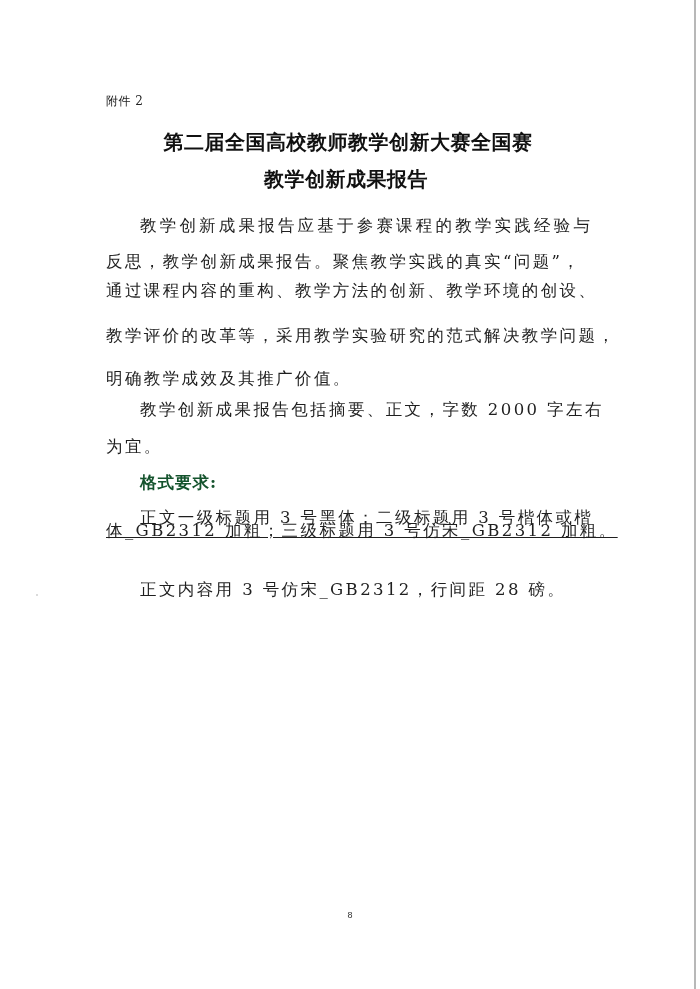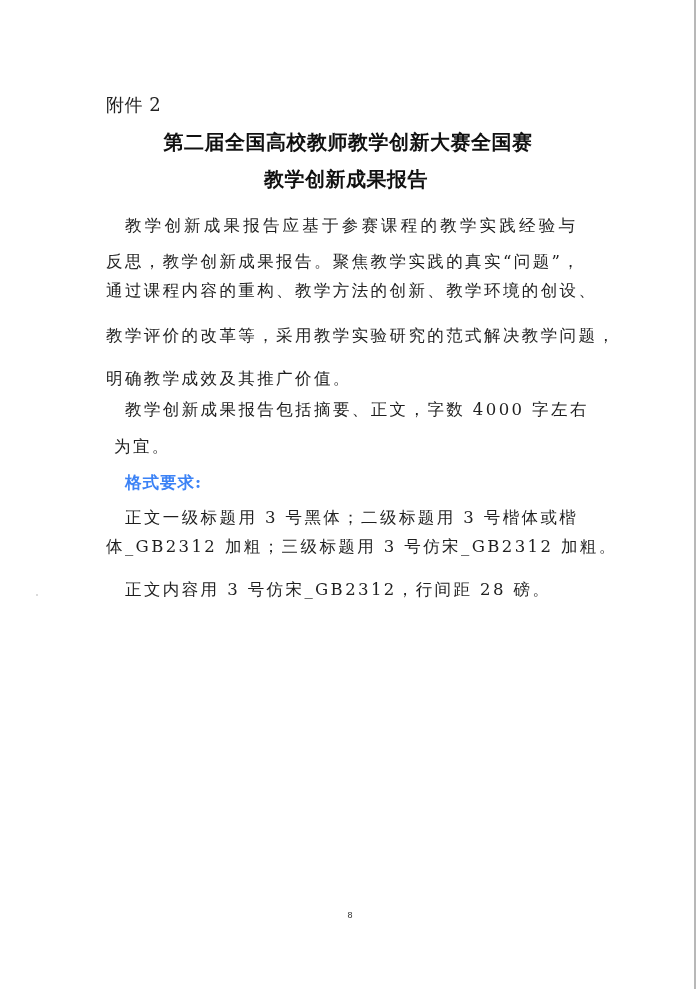--- a/index.html
+++ b/index.html
@@ -29,21 +29,21 @@
       top: 594px;
       width: 2px;
       height: 2px;
       background: #cfcfcf;
       border-radius: 50%;
     }
     .attachment-label {
       position: absolute;
       left: 106px;
       top: 93px;
-      font-size: 18px;
+      font-size: 12px;
       letter-spacing: 0.5px;
       color: #222;
     }
     .title {
       position: absolute;
       left: 0;
       width: 700px;
       text-align: center;
       font-weight: bold;
       font-size: 20px;
@@ -53,24 +53,24 @@
     .title.line1 { top: 129px; left: -2px; }
     .title.line2 { top: 166px; left: -4px; }
 
     .body-line {
       position: absolute;
       left: 106px;
       font-size: 16.5px;
       color: #1f1f1f;
       white-space: nowrap;
     }
-    .body-line.indent { left: 125px; }
+    .body-line.indent { left: 140px; }
     .spaced { letter-spacing: 3.2px; }
     .spaced2 { letter-spacing: 2.4px; }
-    .bold { font-weight: bold; letter-spacing: 1px; color: #3b82f6; }
+    .bold { font-weight: bold; letter-spacing: 1px; color: #14532d; }
 
     .page-number {
       position: absolute;
       left: 0;
       width: 700px;
       top: 910px;
       text-align: center;
       font-size: 9px;
       color: #333;
       font-family: "Liberation Sans", sans-serif;
@@ -89,25 +89,25 @@
 
 <div>
   <div class="body-line indent spaced" style="top:215px;">教学创新成果报告应基于参赛课程的教学实践经验与</div>
   <div class="body-line spaced2" style="top:251px;">反思，教学创新成果报告。聚焦教学实践的真实“问题”，</div>
   <div class="body-line spaced2" style="top:280px;">通过课程内容的重构、教学方法的创新、教学环境的创设、</div>
   <div class="body-line spaced2" style="top:325px;">教学评价的改革等，采用教学实验研究的范式解决教学问题，</div>
   <div class="body-line spaced2" style="top:368px;">明确教学成效及其推广价值。</div>
 </div>
 
 <div>
-  <div class="body-line indent spaced2" style="top:399px;">教学创新成果报告包括摘要、正文，字数 4000 字左右</div>
-  <div class="body-line spaced2" style="top:436px;margin-left:8px;">为宜。</div>
+  <div class="body-line indent spaced2" style="top:399px;">教学创新成果报告包括摘要、正文，字数 2000 字左右</div>
+  <div class="body-line spaced2" style="top:436px;">为宜。</div>
 </div>
 
 <div class="body-line indent bold" style="top:472px;">格式要求:</div>
 
 <div>
   <div class="body-line indent spaced2" style="top:507px;">正文一级标题用 3 号黑体；二级标题用 3 号楷体或楷</div>
-  <div class="body-line spaced2" style="top:536px;">体_GB2312 加粗；三级标题用 3 号仿宋_GB2312 加粗。</div>
+  <div class="body-line spaced2" style="top:520px;text-decoration:underline;">体_GB2312 加粗；三级标题用 3 号仿宋_GB2312 加粗。</div>
   <div class="body-line indent spaced2" style="top:579px;">正文内容用 3 号仿宋_GB2312，行间距 28 磅。</div>
 </div>
 
 <div class="page-number">8</div>
 
 </body></html>

